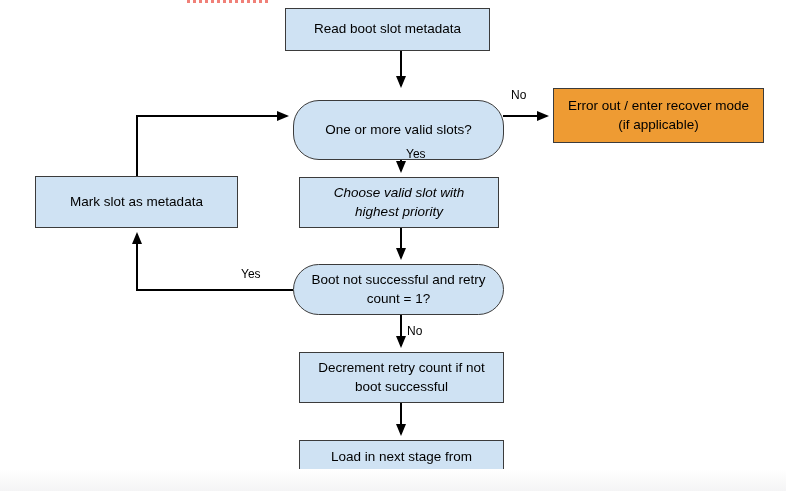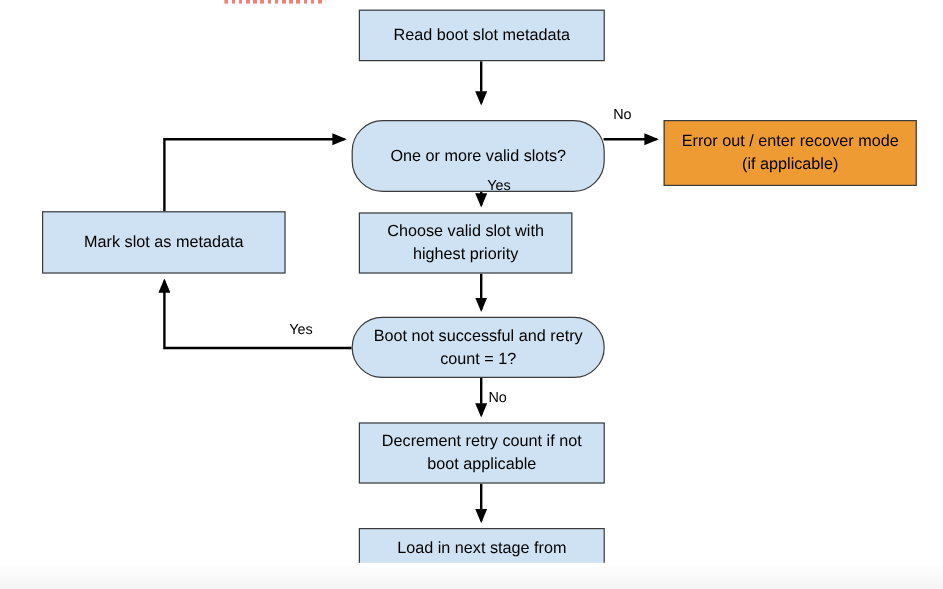--- a/index.html
+++ b/index.html
@@ -52,24 +52,24 @@
     pointer-events:none;
   }
   svg.edges path{
     fill:none;
     stroke:var(--arrow-color);
     stroke-width:2;
   }
   #arrowhead path{fill:var(--arrow-color);stroke:none;}
 
   
-  #n-read      {left:299px;top:8px;  width:205px;height:43px;}
+  #n-read      {left:285px;top:8px;  width:205px;height:43px;}
   #n-valid     {left:293px;top:100px; width:211px;height:60px;}
-  #n-error     {left:553px;top:88px; width:211px;height:55px;margin-top:12px;}
-  #n-choose    {left:299px;top:177px;width:178px;height:51px;}
+  #n-error     {left:553px;top:88px; width:211px;height:55px;}
+  #n-choose    {left:299px;top:177px;width:200px;height:51px;font-style:italic;}
   #n-retry     {left:293px;top:264px;width:211px;height:51px;}
   #n-mark      {left:35px; top:176px;width:203px;height:52px;}
   #n-decrement {left:299px;top:352px;width:205px;height:51px;}
   #n-load      {left:299px;top:440px;width:205px;height:54px;}
 
   #lbl-no-top    {left:511px;top:88px;}
   #lbl-yes-down  {left:406px;top:147px;}
   #lbl-yes-left  {left:241px;top:267px;}
   #lbl-no-down   {left:407px;top:324px;}
 </style>
@@ -114,21 +114,21 @@
 
   <div class="node decision" id="n-retry">
     <span>Boot not successful and retry count = 1?</span>
   </div>
 
   <div class="node" id="n-mark">
     <span>Mark slot as metadata</span>
   </div>
 
   <div class="node" id="n-decrement">
-    <span>Decrement retry count if not boot applicable</span>
+    <span>Decrement retry count if not boot successful</span>
   </div>
 
   <div class="node" id="n-load">
     <span>Load in next stage from active slot and boot</span>
   </div>
 
   <span class="edge-label" id="lbl-no-top">No</span>
   <span class="edge-label" id="lbl-yes-down">Yes</span>
   <span class="edge-label" id="lbl-yes-left">Yes</span>
   <span class="edge-label" id="lbl-no-down">No</span>

